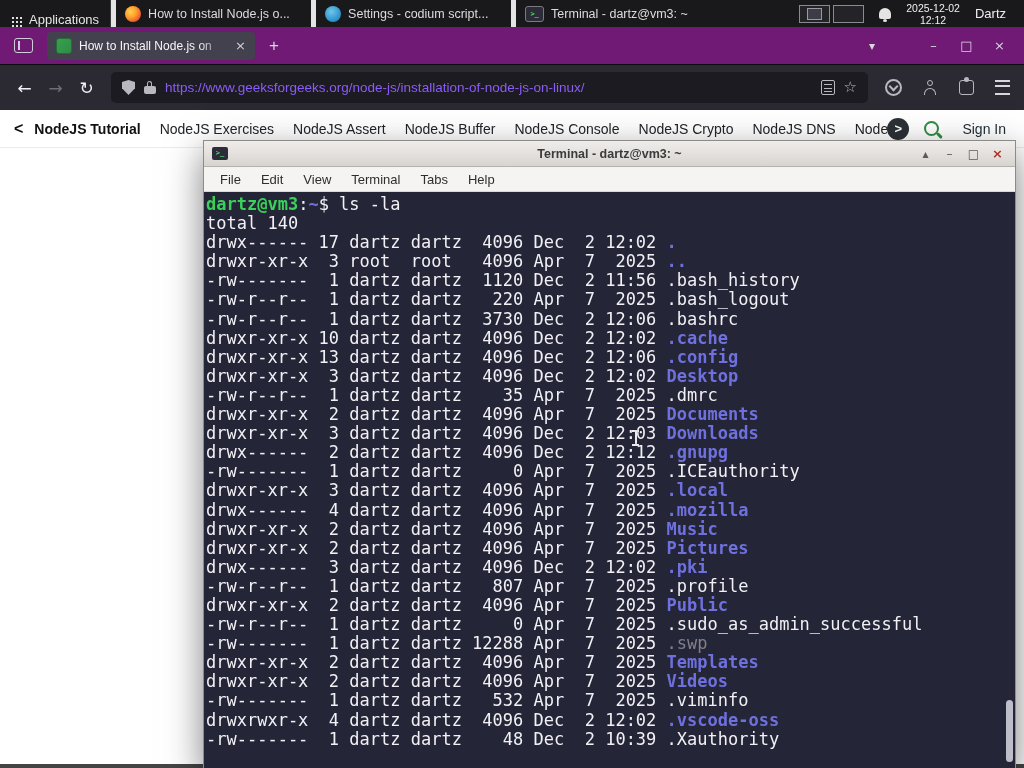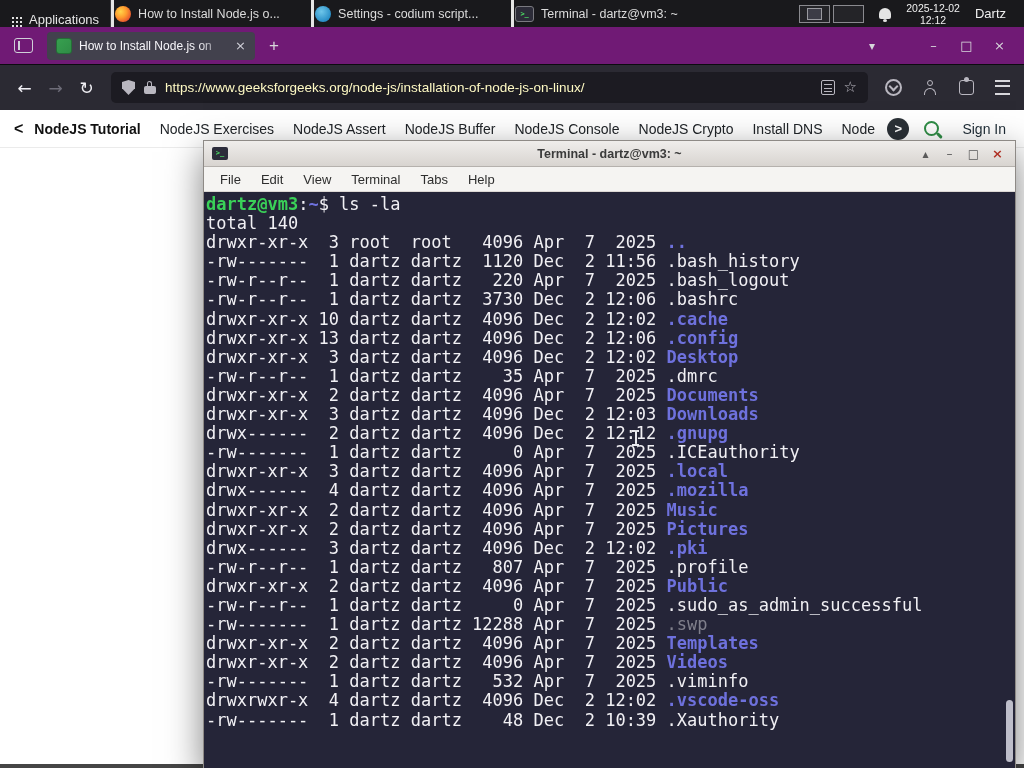--- a/index.html
+++ b/index.html
@@ -7,22 +7,22 @@
        font-family:"Liberation Sans",sans-serif;-webkit-font-smoothing:antialiased}
 
   
   #top-panel{position:absolute;top:0;left:0;width:1024px;height:27px;background:#19191c;
              display:flex;align-items:center;color:#e6e6e6;font-size:13px;z-index:50}
   .apps-btn{display:flex;align-items:flex-end;gap:7px;padding:3px 11px;height:100%}
   .grid-ico{width:11px;height:11px;background-image:radial-gradient(#e0e0e0 1.1px,transparent 1.3px);
             background-size:4px 4px}
   .panel-sep{width:1px;height:27px;background:#3a3a3e}
   #panel-tasks{display:flex;height:100%}
-  .task{display:flex;align-items:center;gap:7px;width:200px;padding:0 1px;box-sizing:border-box;
-        border-left:3px solid #e5e5e5;height:100%}
+  .task{display:flex;align-items:center;gap:7px;width:200px;padding:0 9px;box-sizing:border-box;
+        border-left:5px solid #e5e5e5;height:100%}
   .task-label{white-space:nowrap;overflow:hidden;text-overflow:ellipsis;color:#dcdcdc;font-size:12.5px}
   .firefox-ico{width:16px;height:16px;border-radius:50%;flex:none;
        background:radial-gradient(circle at 35% 35%,#ffd54a 0%,#ff9c2e 40%,#e6562e 75%,#b13a77 100%)}
   .codium-ico{width:16px;height:16px;border-radius:50%;flex:none;
        background:radial-gradient(circle at 40% 35%,#6ec6ea,#2a8fc7 70%)}
   .mini-term{display:inline-flex;align-items:center;justify-content:center;flex:none;
        width:17px;height:14px;background:#2c2c38;border:1px solid #7a7a80;border-radius:3px;
        color:#4ce064;font:bold 7px "DejaVu Sans Mono",monospace}
   .panel-right{margin-left:auto;display:flex;align-items:center;gap:15px;padding-right:18px;height:100%}
   .pager{display:flex;gap:3px;align-items:center}
@@ -58,21 +58,21 @@
           font-size:17px;color:#f0eff4;font-family:"DejaVu Sans",sans-serif;flex:none}
   .navbtn.disabled{color:#6d6c78}
   .urlbar{flex:1;height:31px;background:#1c1b22;border-radius:5px;display:flex;align-items:center;
           gap:9px;padding:0 11px;margin:0 9px;box-sizing:border-box;min-width:0}
   .shield-ico{width:13px;height:15px;background:#b9b7c0;flex:none;
       clip-path:polygon(50% 0,100% 14%,100% 55%,50% 100%,0 55%,0 14%)}
   .lock-ico{width:12px;height:14px;position:relative;flex:none}
   .lock-ico::before{content:'';position:absolute;left:2.5px;top:0;width:5px;height:7px;
       border:1.6px solid #b9b7c0;border-bottom:none;border-radius:4px 4px 0 0;box-sizing:border-box}
   .lock-ico::after{content:'';position:absolute;left:0;top:5px;width:12px;height:8px;background:#b9b7c0;border-radius:2px}
-  .url-text{flex:1;font-size:13.5px;color:#fef9c3;white-space:nowrap;overflow:hidden;min-width:0}
+  .url-text{flex:1;font-size:13.5px;color:#8b5cf6;white-space:nowrap;overflow:hidden;min-width:0}
   .reader-ico{width:12px;height:13px;border:1.5px solid #b9b7c0;border-radius:2px;position:relative;flex:none}
   .reader-ico::after{content:'';position:absolute;left:2px;right:2px;top:2.5px;bottom:2.5px;
       background:repeating-linear-gradient(#b9b7c0 0 1.4px,transparent 1.4px 3.6px)}
   .star-ico{font-size:15px;color:#b9b7c0;font-family:"DejaVu Sans",sans-serif;flex:none;line-height:1}
   .tool-right{display:flex;align-items:center;gap:21px;margin-left:8px;padding-right:5px}
   .pocket-ico{width:13px;height:13px;border:2px solid #b9b7c0;border-radius:50%;position:relative}
   .pocket-ico::after{content:'';position:absolute;left:3px;top:2px;width:5px;height:5px;
       border-right:2px solid #b9b7c0;border-bottom:2px solid #b9b7c0;transform:rotate(45deg)}
   .account-ico{width:15px;height:15px;position:relative}
   .account-ico::before{content:'';position:absolute;left:4px;top:0;width:6px;height:6px;
@@ -209,21 +209,21 @@
 
   <div class="site-nav">
     <span class="nav-prev">&lt;</span>
     <div id="site-nav-items">
         <span class="nav-item bold">NodeJS Tutorial</span>
         <span class="nav-item">NodeJS Exercises</span>
         <span class="nav-item">NodeJS Assert</span>
         <span class="nav-item">NodeJS Buffer</span>
         <span class="nav-item">NodeJS Console</span>
         <span class="nav-item">NodeJS Crypto</span>
-        <span class="nav-item">Install DNS</span>
+        <span class="nav-item">NodeJS DNS</span>
         <span class="nav-item">Node</span>
       </div>
     <div class="nav-right">
       <span class="nav-circle">
           <span>&gt;</span>
         </span>
       <span class="mag-ico"></span>
       <button class="signin">Sign In</button>
     </div>
   </div>
@@ -248,20 +248,21 @@
       <span class="t-menu">Edit</span>
       <span class="t-menu">View</span>
       <span class="t-menu">Terminal</span>
       <span class="t-menu">Tabs</span>
       <span class="t-menu">Help</span>
     </div>
   <div class="t-content">
     <div id="term-lines">
         <div class="term-line"><span class="c-green">dartz@vm3</span><span class="c-fg">:</span><span class="c-blue">~</span><span class="c-fg">$ ls -la</span></div>
         <div class="term-line"><span class="c-fg">total 140</span></div>
+        <div class="term-line"><span class="c-fg">drwx------ 17 dartz dartz  4096 Dec  2 12:02 </span><span class="c-dir">.</span></div>
         <div class="term-line"><span class="c-fg">drwxr-xr-x  3 root  root   4096 Apr  7  2025 </span><span class="c-dir">..</span></div>
         <div class="term-line"><span class="c-fg">-rw-------  1 dartz dartz  1120 Dec  2 11:56 .bash_history</span></div>
         <div class="term-line"><span class="c-fg">-rw-r--r--  1 dartz dartz   220 Apr  7  2025 .bash_logout</span></div>
         <div class="term-line"><span class="c-fg">-rw-r--r--  1 dartz dartz  3730 Dec  2 12:06 .bashrc</span></div>
         <div class="term-line"><span class="c-fg">drwxr-xr-x 10 dartz dartz  4096 Dec  2 12:02 </span><span class="c-dir">.cache</span></div>
         <div class="term-line"><span class="c-fg">drwxr-xr-x 13 dartz dartz  4096 Dec  2 12:06 </span><span class="c-dir">.config</span></div>
         <div class="term-line"><span class="c-fg">drwxr-xr-x  3 dartz dartz  4096 Dec  2 12:02 </span><span class="c-dir">Desktop</span></div>
         <div class="term-line"><span class="c-fg">-rw-r--r--  1 dartz dartz    35 Apr  7  2025 .dmrc</span></div>
         <div class="term-line"><span class="c-fg">drwxr-xr-x  2 dartz dartz  4096 Apr  7  2025 </span><span class="c-dir">Documents</span></div>
         <div class="term-line"><span class="c-fg">drwxr-xr-x  3 dartz dartz  4096 Dec  2 12:03 </span><span class="c-dir">Downloads</span></div>

